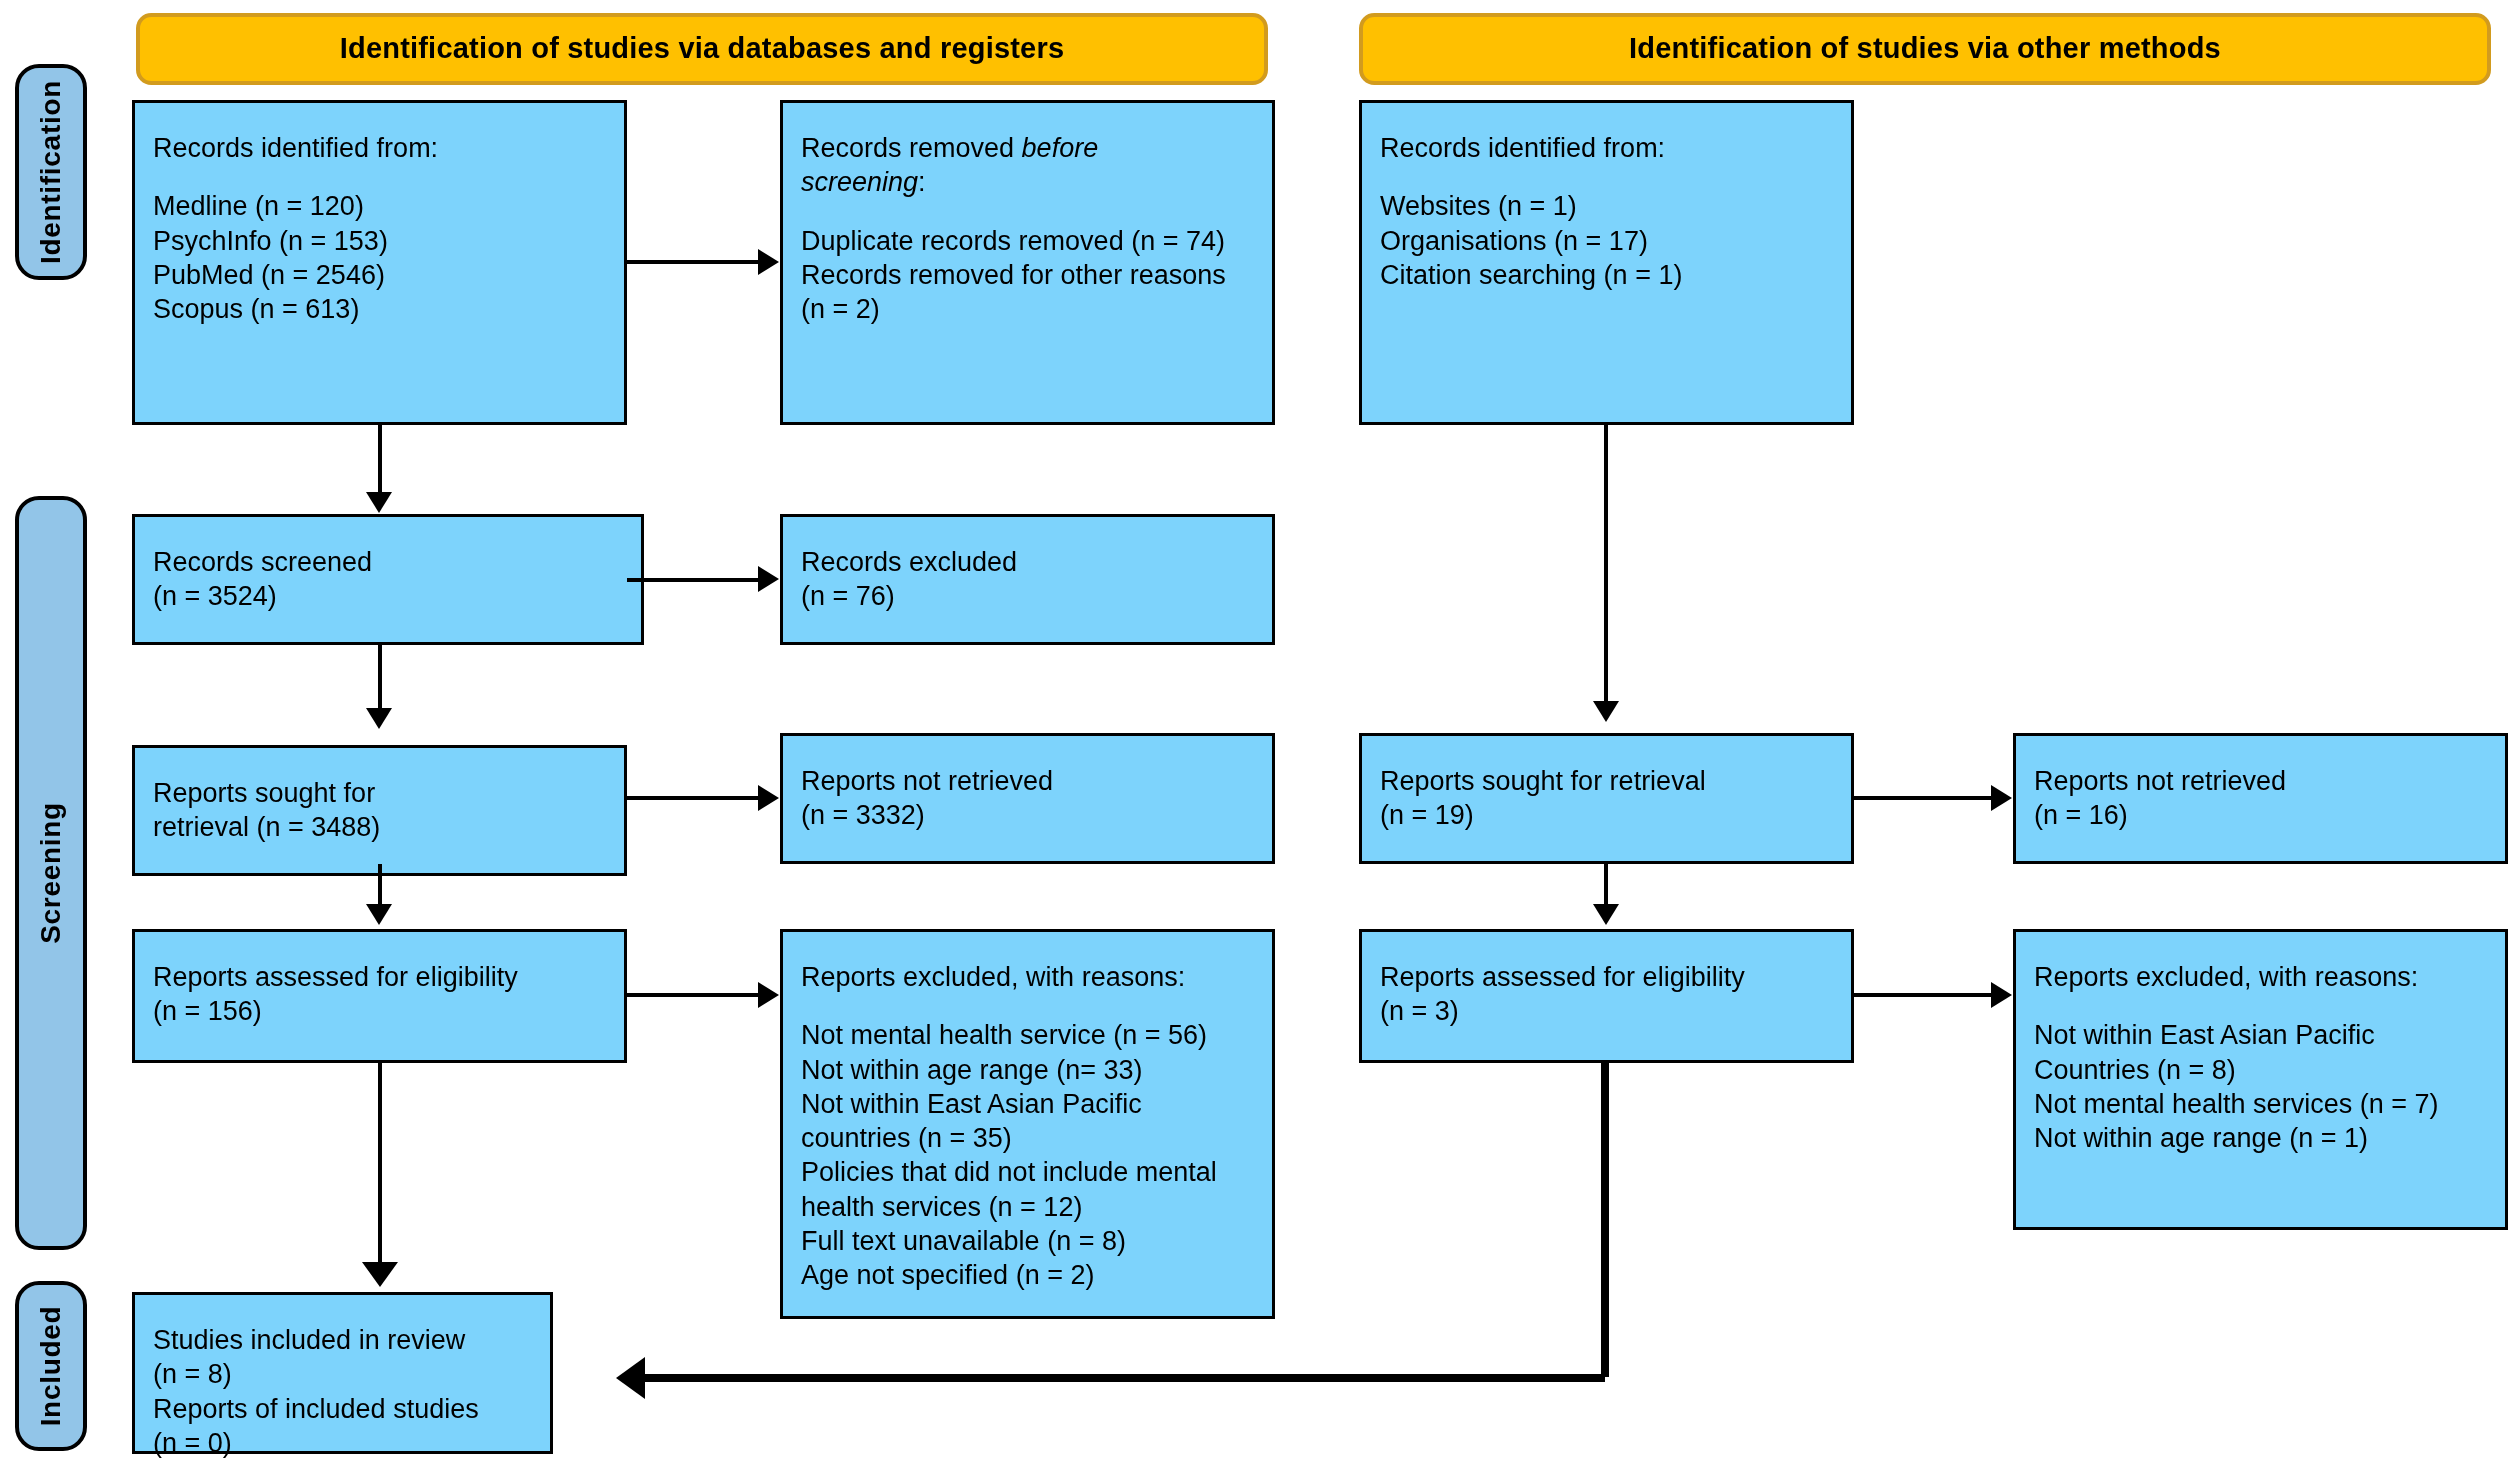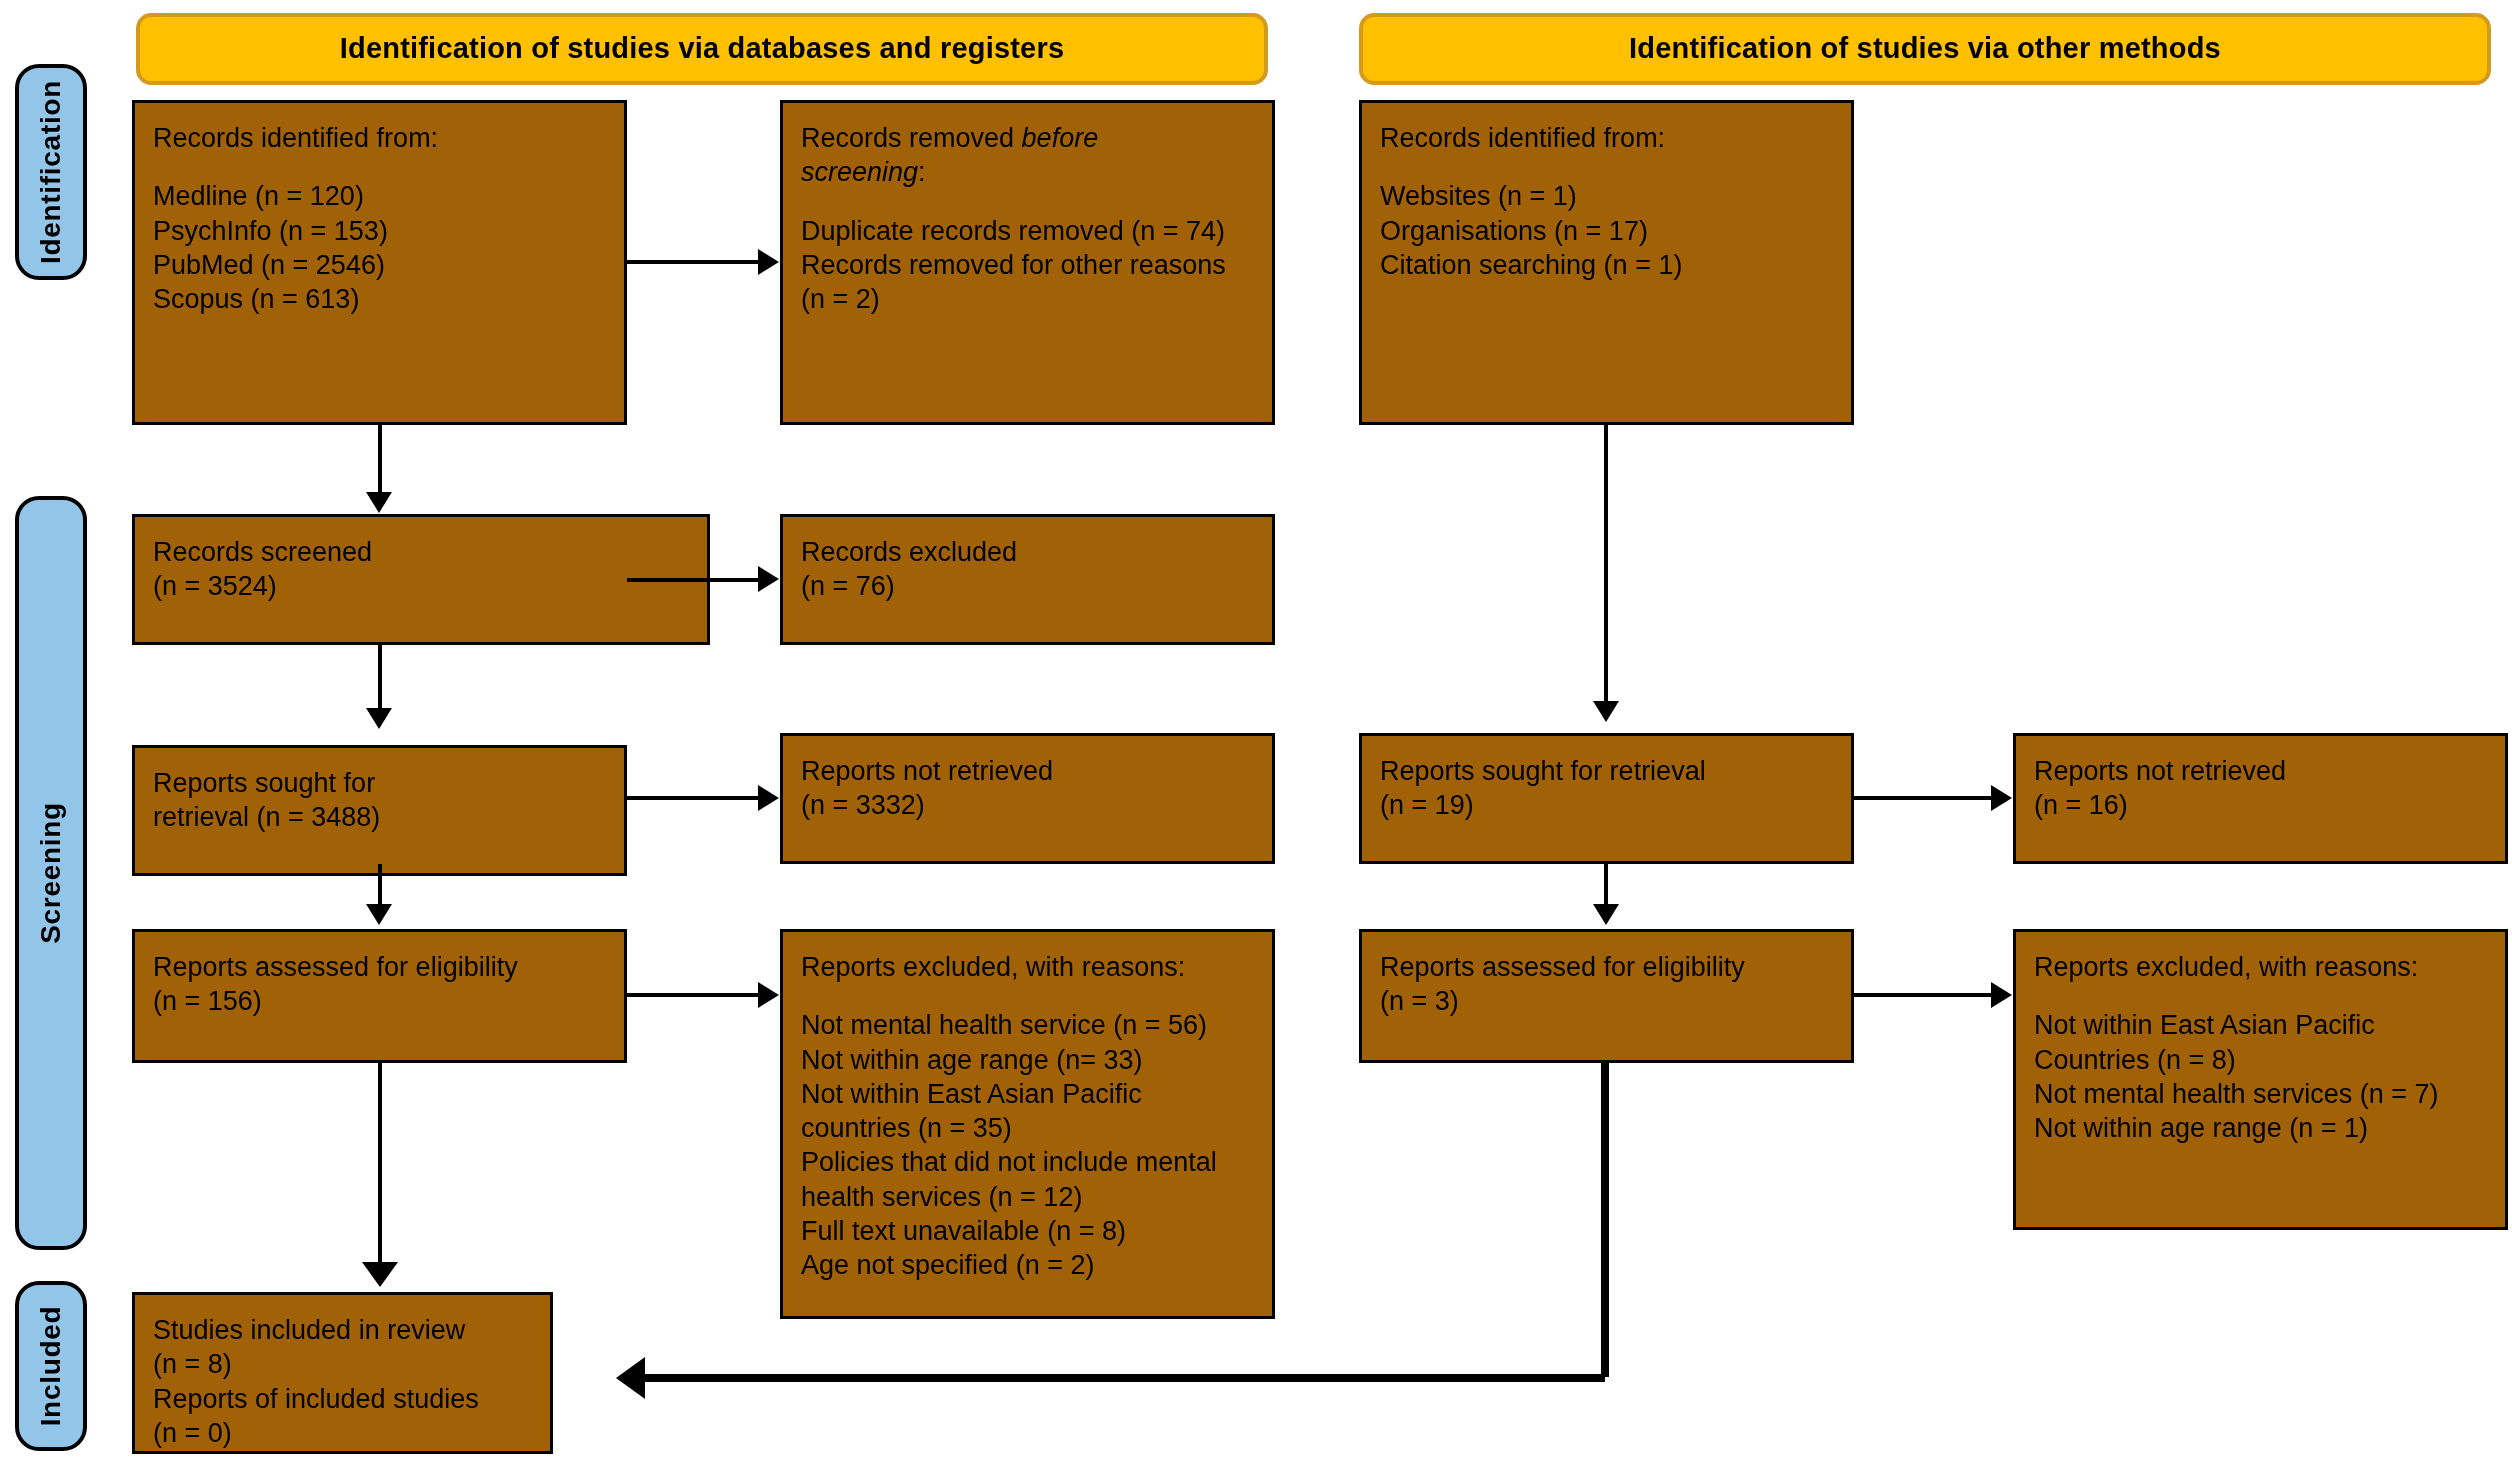--- a/index.html
+++ b/index.html
@@ -13,22 +13,22 @@
          display:flex;align-items:center;justify-content:center;box-sizing:border-box;}
   .stage span{transform:rotate(-90deg);white-space:nowrap;font-weight:bold;
               font-size:28px;letter-spacing:0.7px;color:#000;}
 
   
   .banner{position:absolute;background:#FFC000;border:4.2px solid #D29B1E;border-radius:15.3px;
           display:flex;align-items:center;justify-content:center;box-sizing:border-box;}
   .banner span{font-weight:bold;font-size:29px;color:#000;text-align:center;letter-spacing:0.2px;}
 
   
-  .box{position:absolute;background:#a16207;border:3.5px solid #000;box-sizing:border-box;
-       padding:18px 18px 14px 18px;}
+  .box{position:absolute;background:#7dd3fc;border:3.5px solid #000;box-sizing:border-box;
+       padding:28px 18px 14px 18px;}
   .box .t{font-size:27px;line-height:1.27;color:#000;}
   .box .t em{font-style:italic;}
   .box ul{margin:0;padding:0;list-style:none;}
   .box li{font-size:27px;line-height:1.27;color:#000;}
   .indent{margin-left:39px;}
   .gap{height:24px;}
 
   
   .ln{position:absolute;background:#000;}
   .hline{height:4.2px;}
@@ -79,21 +79,21 @@
       <span>Records removed </span><em>before</em><br>
       <em>screening</em><span>:</span>
     </div>
     <div class="gap"></div>
     <ul class="indent">
       <li>Duplicate records removed (n = 74)</li>
       <li>Records removed for other reasons (n = 2)</li>
     </ul>
   </div>
 
-  <div class="box" style="left:132px;top:514px;width:578px;height:131px;">
+  <div class="box" style="left:132px;top:514px;width:512px;height:131px;">
     <div class="t">Records screened</div>
     <div class="t">(n = 3524)</div>
   </div>
 
   <div class="box" style="left:780px;top:514px;width:495px;height:131px;">
     <div class="t">Records excluded</div>
     <div class="t">(n = 76)</div>
   </div>
 
   <div class="box" style="left:132px;top:733px;width:495px;height:131px;margin-top:12px;">

